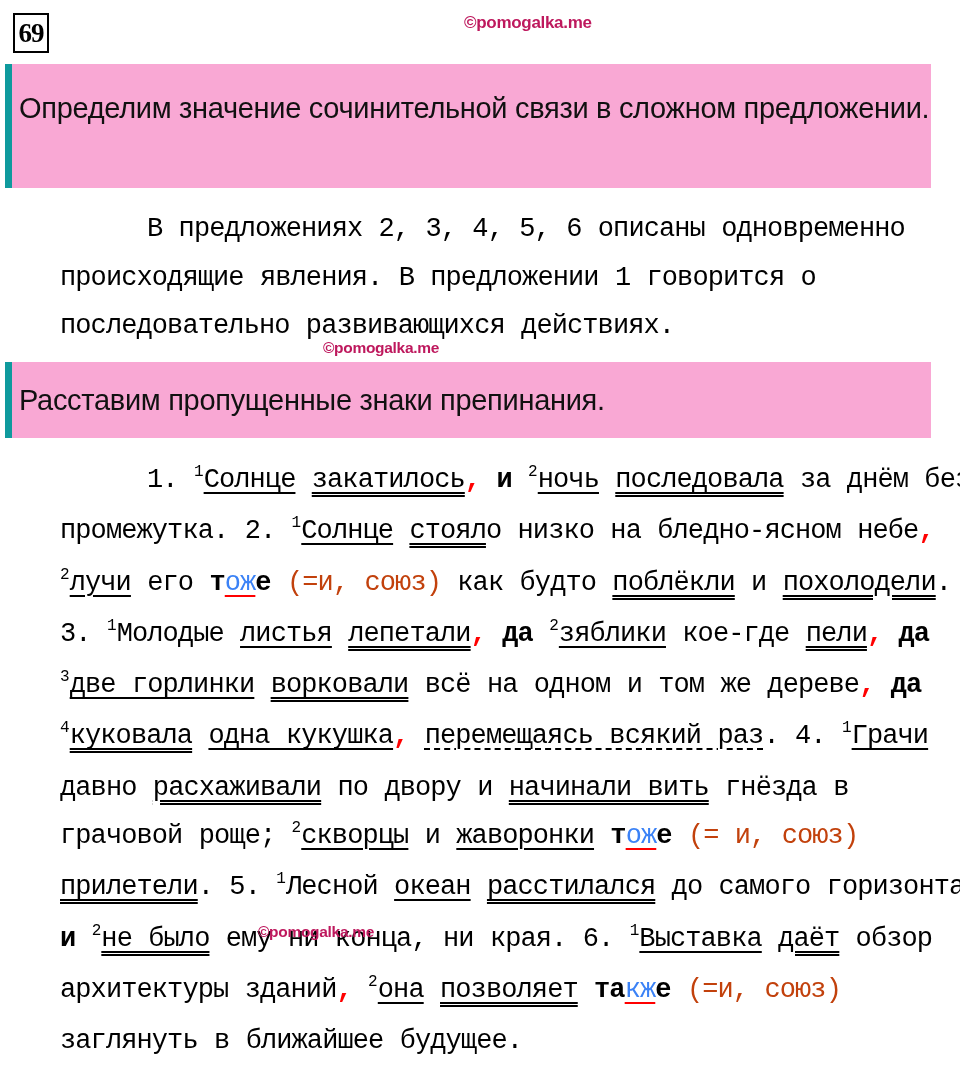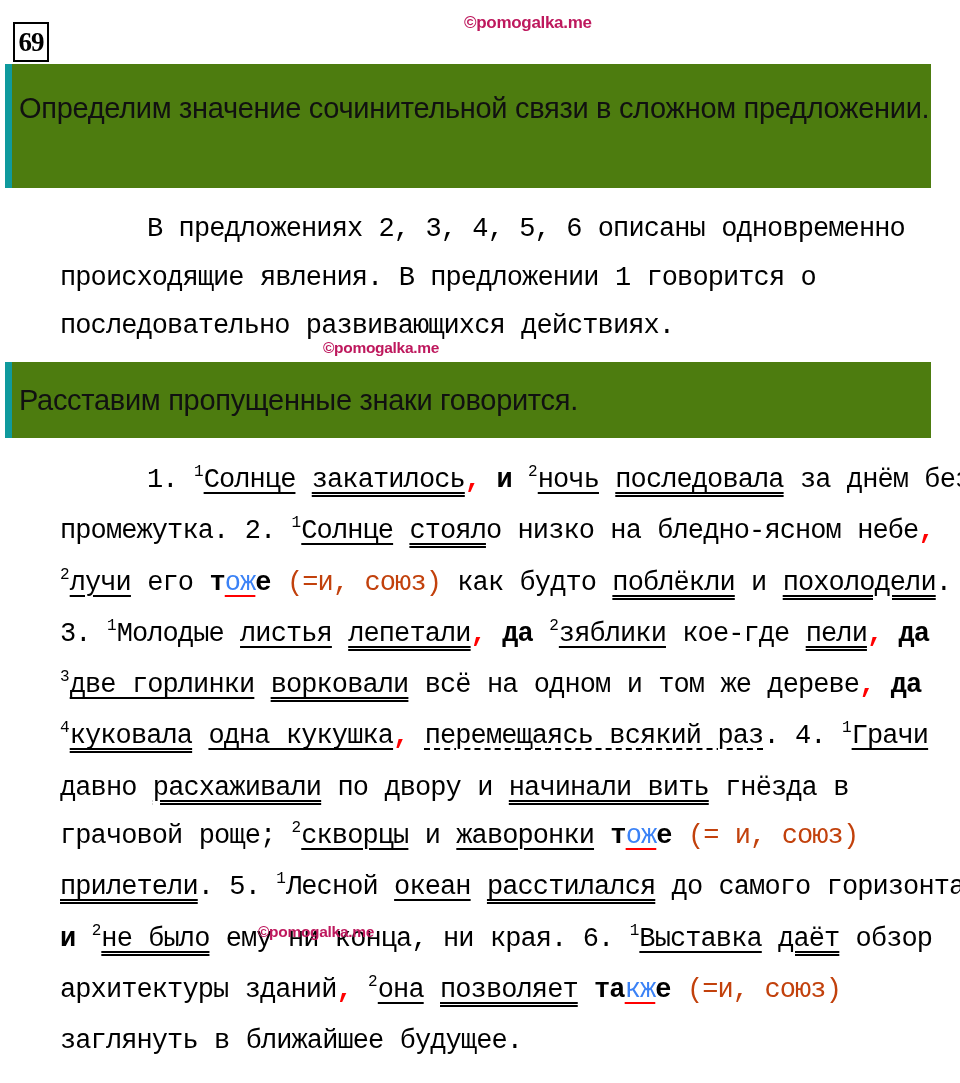--- a/index.html
+++ b/index.html
@@ -11,21 +11,21 @@
       width: 960px;
       height: 1083px;
       position: relative;
       overflow: hidden;
       font-family: "DejaVu Sans", sans-serif;
       color: #000;
     }
     .num-box {
       position: absolute;
       left: 13px;
-      top: 22px;
+      top: 13px;
       width: 32px;
       height: 36px;
       border: 2px solid #000;
       font-family: "Liberation Serif", serif;
       font-weight: bold;
       font-size: 27px;
       line-height: 36px;
       text-align: center;
       letter-spacing: -1px;
     }
@@ -38,21 +38,21 @@
       letter-spacing: -0.3px;
     }
     .wm-top { left: 464px; top: 13px; }
     .wm-mid { left: 323px; top: 339px; font-size: 15.5px; }
     .wm-low { left: 258px; top: 923px; font-size: 15.5px; }
 
     .banner {
       position: absolute;
       left: 5px;
       width: 926px;
-      background: #4d7c0f;
+      background: #f9a8d4;
       border-left: 7px solid #0f9a9d;
       box-sizing: border-box;
       padding-left: 7px;
       font-family: "Liberation Sans", sans-serif;
       font-size: 29px;
       color: #111;
       letter-spacing: -0.3px;
     }
     .banner-1 { top: 64px; height: 124px; padding-top: 20px; line-height: 49px; }
     .banner-2 { top: 362px; height: 76px; line-height: 76px; }
@@ -114,17 +114,17 @@
 
 <div class="num-box">69</div>
 <div class="wm wm-top">©pomogalka.me</div>
 
 <div class="banner banner-1">Определим значение сочинительной связи в сложном предложении.</div>
 
 <div class="para para-1"><span class="indent"></span><span>В предложениях 2, 3, 4, 5, 6 описаны одновременно происходящие явления. В предложении 1 говорится о последовательно развивающихся действиях.</span></div>
 
 <div class="wm wm-mid">©pomogalka.me</div>
 
-<div class="banner banner-2">Расставим пропущенные знаки говорится.</div>
+<div class="banner banner-2">Расставим пропущенные знаки препинания.</div>
 
 <div class="para para-2" id="sentences"><span class="indent"></span><span><span>1. </span><sup>1</sup><span class="u1">Солнце</span><span> </span><span class="u2">закатилось</span><span class="red-comma">,</span><span> </span><span class="bold">и</span><span> </span><sup>2</sup><span class="u1">ночь</span><span> </span><span class="u2">последовала</span><span> за днём без промежутка.</span></span> <span><span>2. </span><sup>1</sup><span class="u1">Солнце</span><span> </span><span class="u2">стоял</span><span>о низко на бледно-ясном небе</span><span class="red-comma">,</span><span> </span><sup>2</sup><span class="u1">лучи</span><span> его </span><span class="bold">т</span><span class="red-u">ож</span><span class="bold">е</span><span> </span><span class="gray">(=и, союз)</span><span> как будто </span><span class="u2">поблёкли</span><span> и </span><span class="u2">похолодели</span><span>.</span></span> <span><span>3. </span><sup>1</sup><span>Молодые </span><span class="u1">листья</span><span> </span><span class="u2">лепетали</span><span class="red-comma">,</span><span> </span><span class="bold">да</span><span> </span><sup>2</sup><span class="u1">зяблики</span><span> кое-где </span><span class="u2">пели</span><span class="red-comma">,</span><span> </span><span class="bold">да</span><span> </span><sup>3</sup><span class="u1">две горлинки</span><span> </span><span class="u2">ворковали</span><span> всё на одном и том же дереве</span><span class="red-comma">,</span><span> </span><span class="bold">да</span><span> </span><sup>4</sup><span class="u2">куковала</span><span> </span><span class="u1">одна кукушка</span><span class="red-comma">,</span><span> </span><span class="udd">перемещаясь всякий раз</span><span>.</span></span> <span><span>4. </span><sup>1</sup><span class="u1">Грачи</span><span> давно </span><span class="u2">расхаживали</span><span> по двору и </span><span class="u2">начинали вить</span><span> гнёзда в грачовой роще; </span><sup>2</sup><span class="u1">скворцы</span><span> и </span><span class="u1">жаворонки</span><span> </span><span class="bold">т</span><span class="red-u">ож</span><span class="bold">е</span><span> </span><span class="gray">(= и, союз)</span><span> </span><span class="u2">прилетели</span><span>.</span></span> <span><span>5. </span><sup>1</sup><span>Лесной </span><span class="u1">океан</span><span> </span><span class="u2">расстилался</span><span> до самого горизонта</span><span class="red-comma">,</span><span> </span><span class="bold">и</span><span> </span><sup>2</sup><span class="u2">не было</span><span> ему ни конца, ни края.</span></span> <span><span>6. </span><sup>1</sup><span class="u1">Выставка</span><span> </span><span class="u2">даёт</span><span> обзор архитектуры зданий</span><span class="red-comma">,</span><span> </span><sup>2</sup><span class="u1">она</span><span> </span><span class="u2">позволяет</span><span> </span><span class="bold">та</span><span class="red-u">кж</span><span class="bold">е</span><span> </span><span class="gray">(=и, союз)</span><span> заглянуть в ближайшее будущее.</span></span></div>
 
 <div class="wm wm-low">©pomogalka.me</div>
 
 </body></html>

